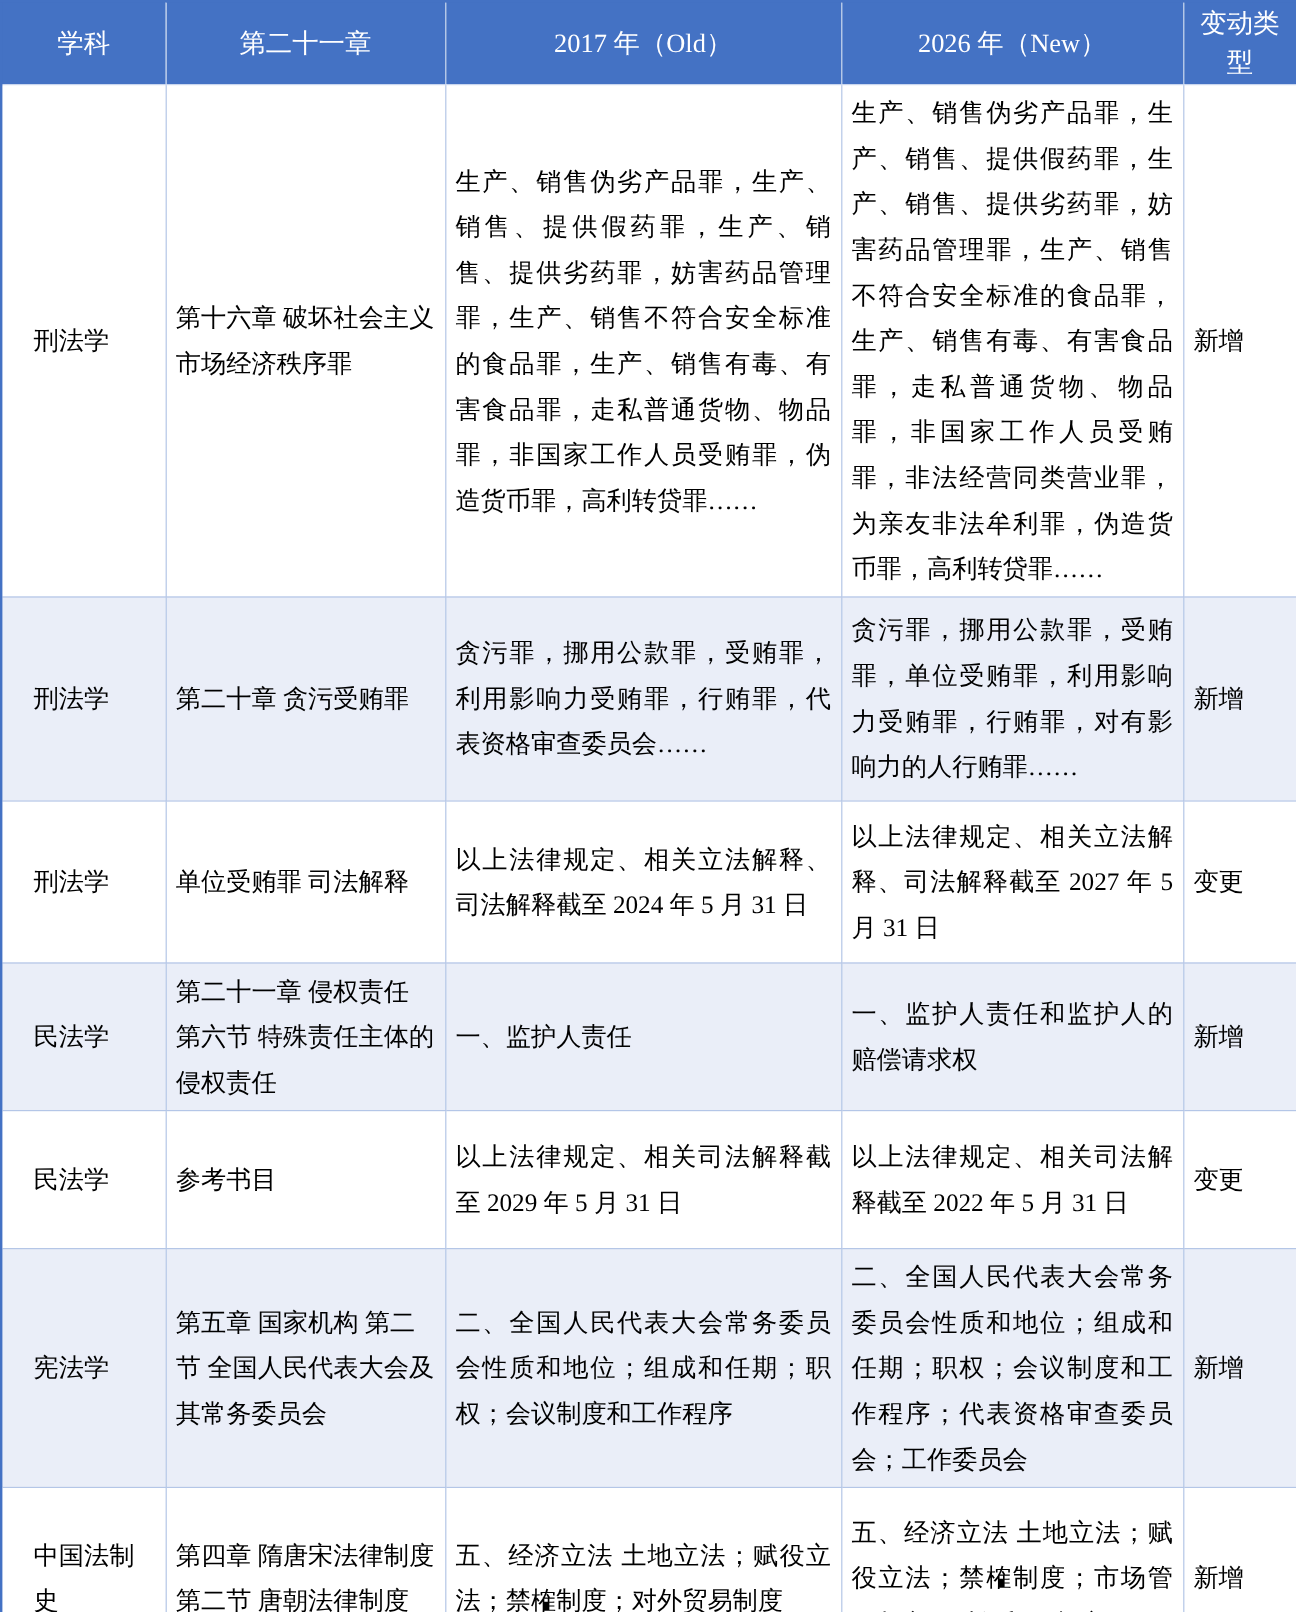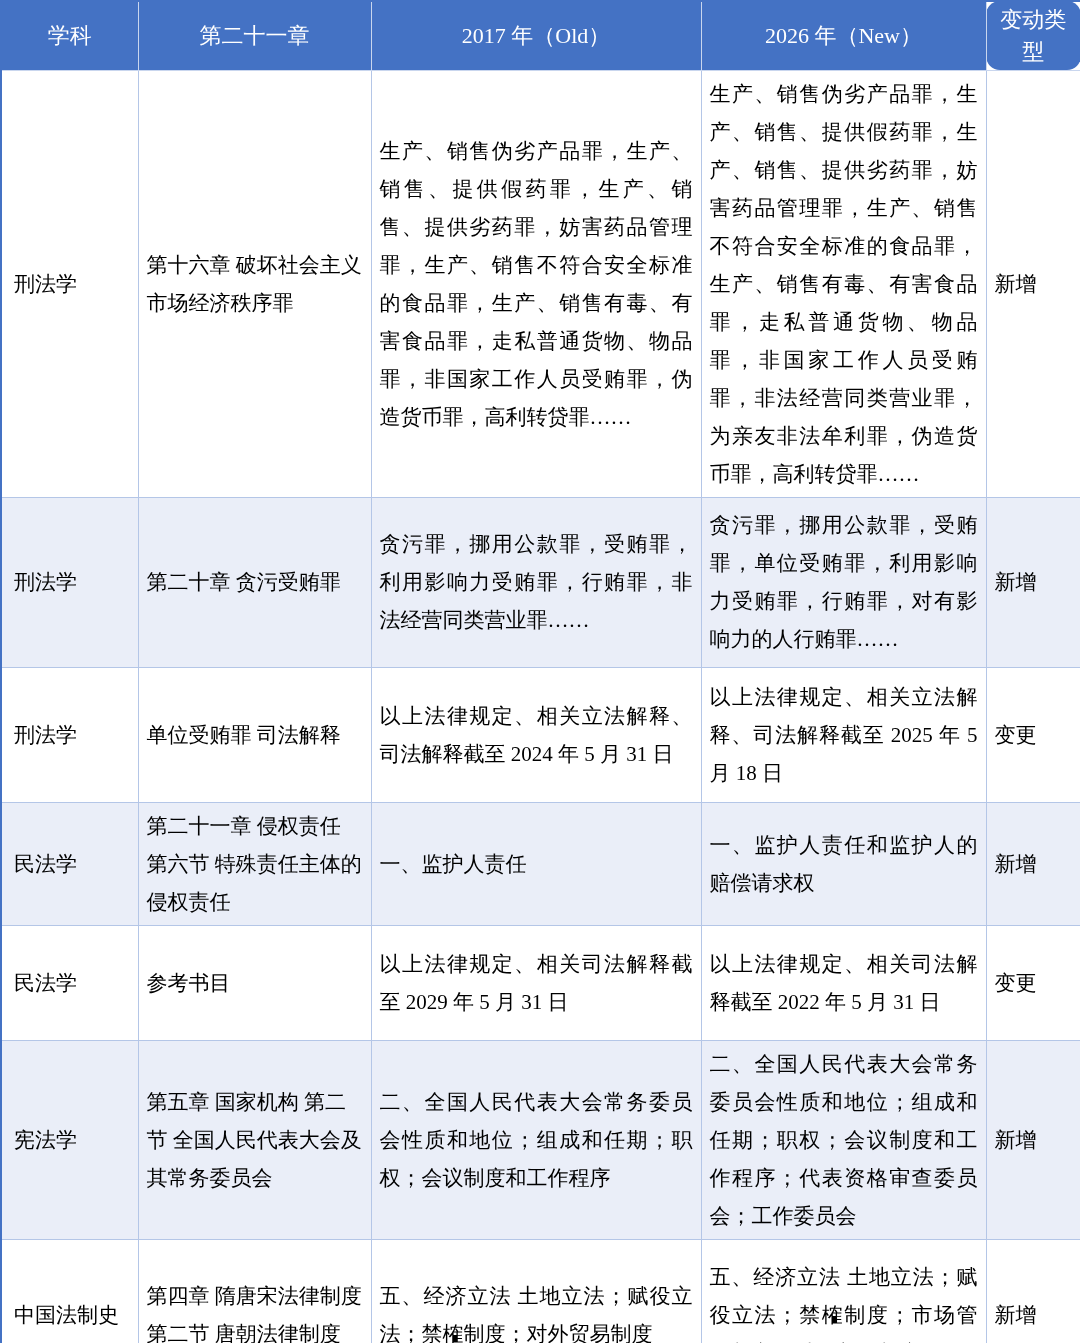--- a/index.html
+++ b/index.html
@@ -40,27 +40,27 @@
     color:var(--header-text);
     font-size:22px;
     font-weight:normal;
     text-align:center;
     border-color:#C9D6EE;
     border-top-color:var(--outer-border);
     padding:2px 4px;
     line-height:1.45;
   }
   thead th:first-child{border-left-color:var(--outer-border);text-align:center;}
-  thead th:last-child{border-right-color:var(--outer-border);border-radius:14px;}
+  thead th:last-child{border-right-color:var(--outer-border);}
   tbody td{
     font-size:21px;
     line-height:38px;
     padding:4px 8px;
   }
-  tbody td:first-child{border-left-color:var(--outer-border);padding-left:12px;}
+  tbody td:first-child{border-left-color:var(--outer-border);padding-left:26px;}
   tbody td:last-child{border-right-color:var(--outer-border);}
   tbody tr:last-child td{border-bottom-color:var(--outer-border);}
   tbody tr:nth-child(even) td{background:var(--alt-row-bg);}
   td.cell-old,td.cell-new{text-align:justify;}
   td.cell-subject,td.cell-section,td.cell-change{text-align:left;}
   tr.r-header{height:67px;}
   tr.r1{height:413px;}
   tr.r2{height:170px;}
   tr.r3{height:135px;}
   tr.r4{height:115px;}
@@ -92,29 +92,29 @@
     <tr class="r1">
       <td class="cell-subject">刑法学</td>
       <td class="cell-section">第十六章 破坏社会主义市场经济秩序罪</td>
       <td class="cell-old">生产、销售伪劣产品罪，生产、销售、提供假药罪，生产、销售、提供劣药罪，妨害药品管理罪，生产、销售不符合安全标准的食品罪，生产、销售有毒、有害食品罪，走私普通货物、物品罪，非国家工作人员受贿罪，伪造货币罪，高利转贷罪……</td>
       <td class="cell-new">生产、销售伪劣产品罪，生产、销售、提供假药罪，生产、销售、提供劣药罪，妨害药品管理罪，生产、销售不符合安全标准的食品罪，生产、销售有毒、有害食品罪，走私普通货物、物品罪，非国家工作人员受贿罪，非法经营同类营业罪，为亲友非法牟利罪，伪造货币罪，高利转贷罪……</td>
       <td class="cell-change">新增</td>
     </tr>
     <tr class="r2">
       <td class="cell-subject">刑法学</td>
       <td class="cell-section">第二十章 贪污受贿罪</td>
-      <td class="cell-old">贪污罪，挪用公款罪，受贿罪，利用影响力受贿罪，行贿罪，非法经营同类营业罪……</td>
+      <td class="cell-old">贪污罪，挪用公款罪，受贿罪，利用影响力受贿罪，行贿罪，代表资格审查委员会……</td>
       <td class="cell-new">贪污罪，挪用公款罪，受贿罪，单位受贿罪，利用影响力受贿罪，行贿罪，对有影响力的人行贿罪……</td>
       <td class="cell-change">新增</td>
     </tr>
     <tr class="r3">
       <td class="cell-subject">刑法学</td>
       <td class="cell-section">单位受贿罪 司法解释</td>
       <td class="cell-old">以上法律规定、相关立法解释、司法解释截至 2024 年 5 月 31 日</td>
-      <td class="cell-new">以上法律规定、相关立法解释、司法解释截至 2025 年 5 月 18 日</td>
+      <td class="cell-new">以上法律规定、相关立法解释、司法解释截至 2027 年 5 月 31 日</td>
       <td class="cell-change">变更</td>
     </tr>
     <tr class="r4">
       <td class="cell-subject">民法学</td>
       <td class="cell-section">第二十一章 侵权责任 第六节 特殊责任主体的侵权责任</td>
       <td class="cell-old">一、监护人责任</td>
       <td class="cell-new">一、监护人责任和监护人的赔偿请求权</td>
       <td class="cell-change">新增</td>
     </tr>
     <tr class="r5">

